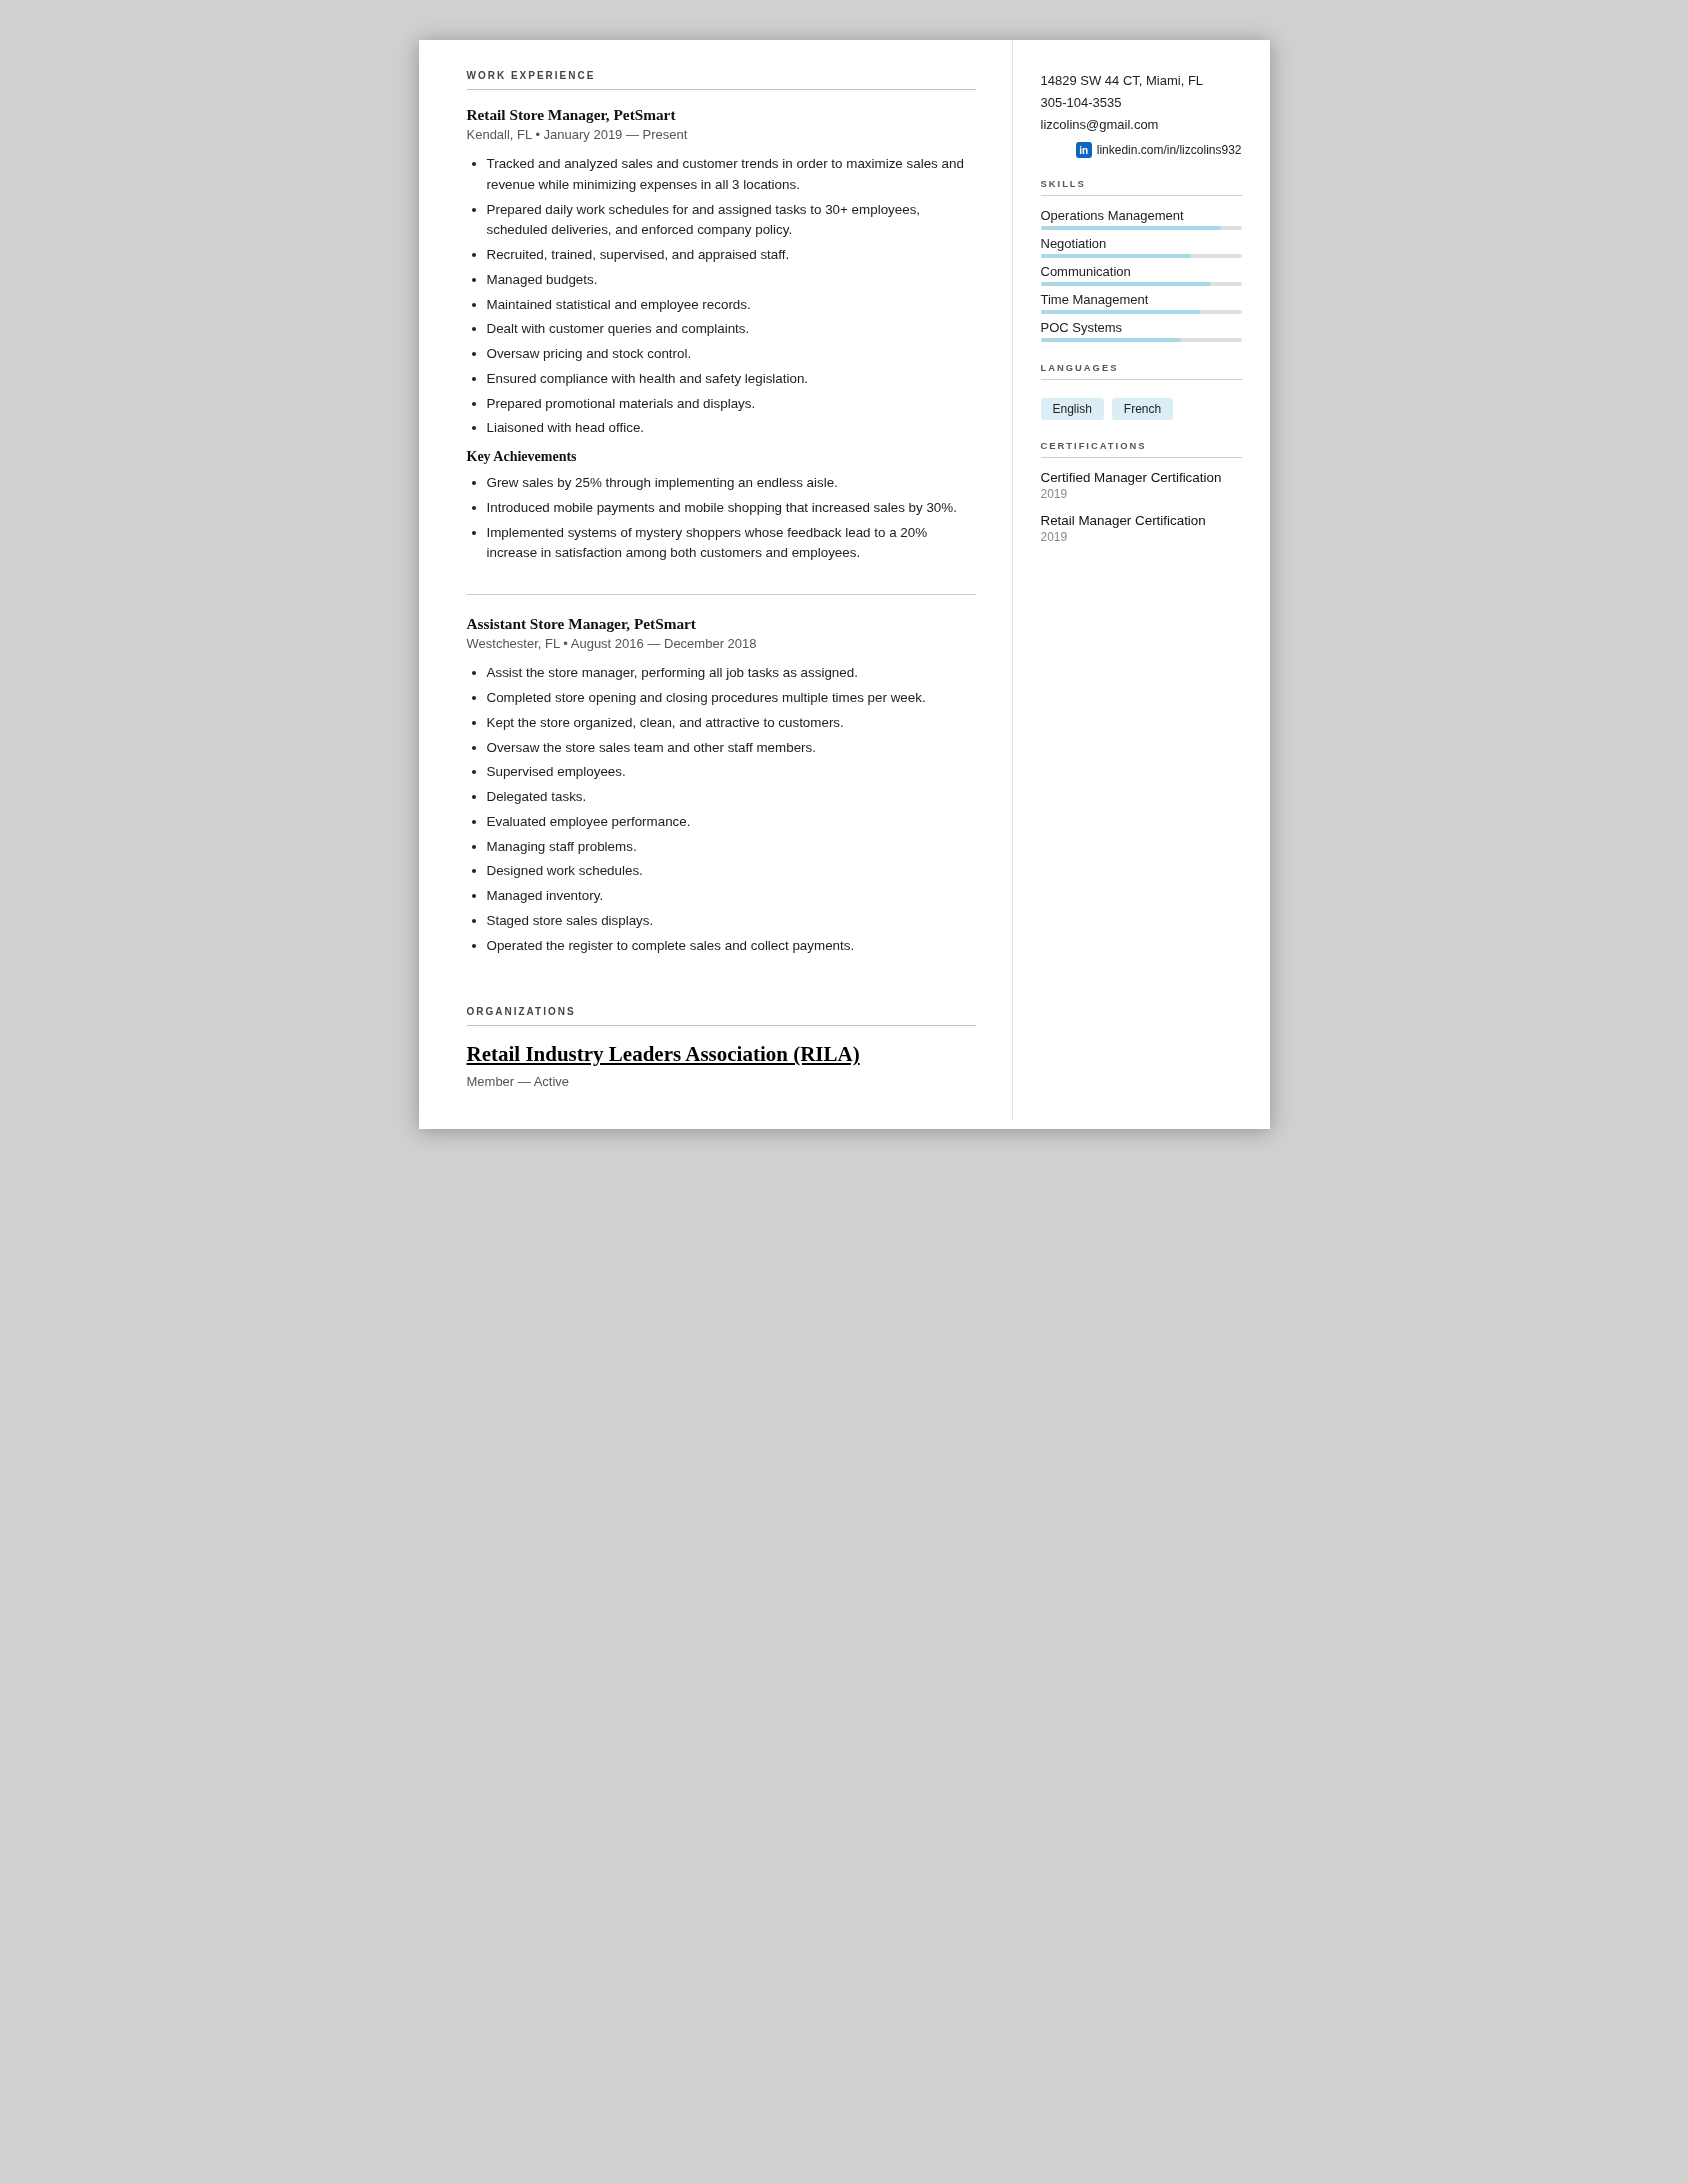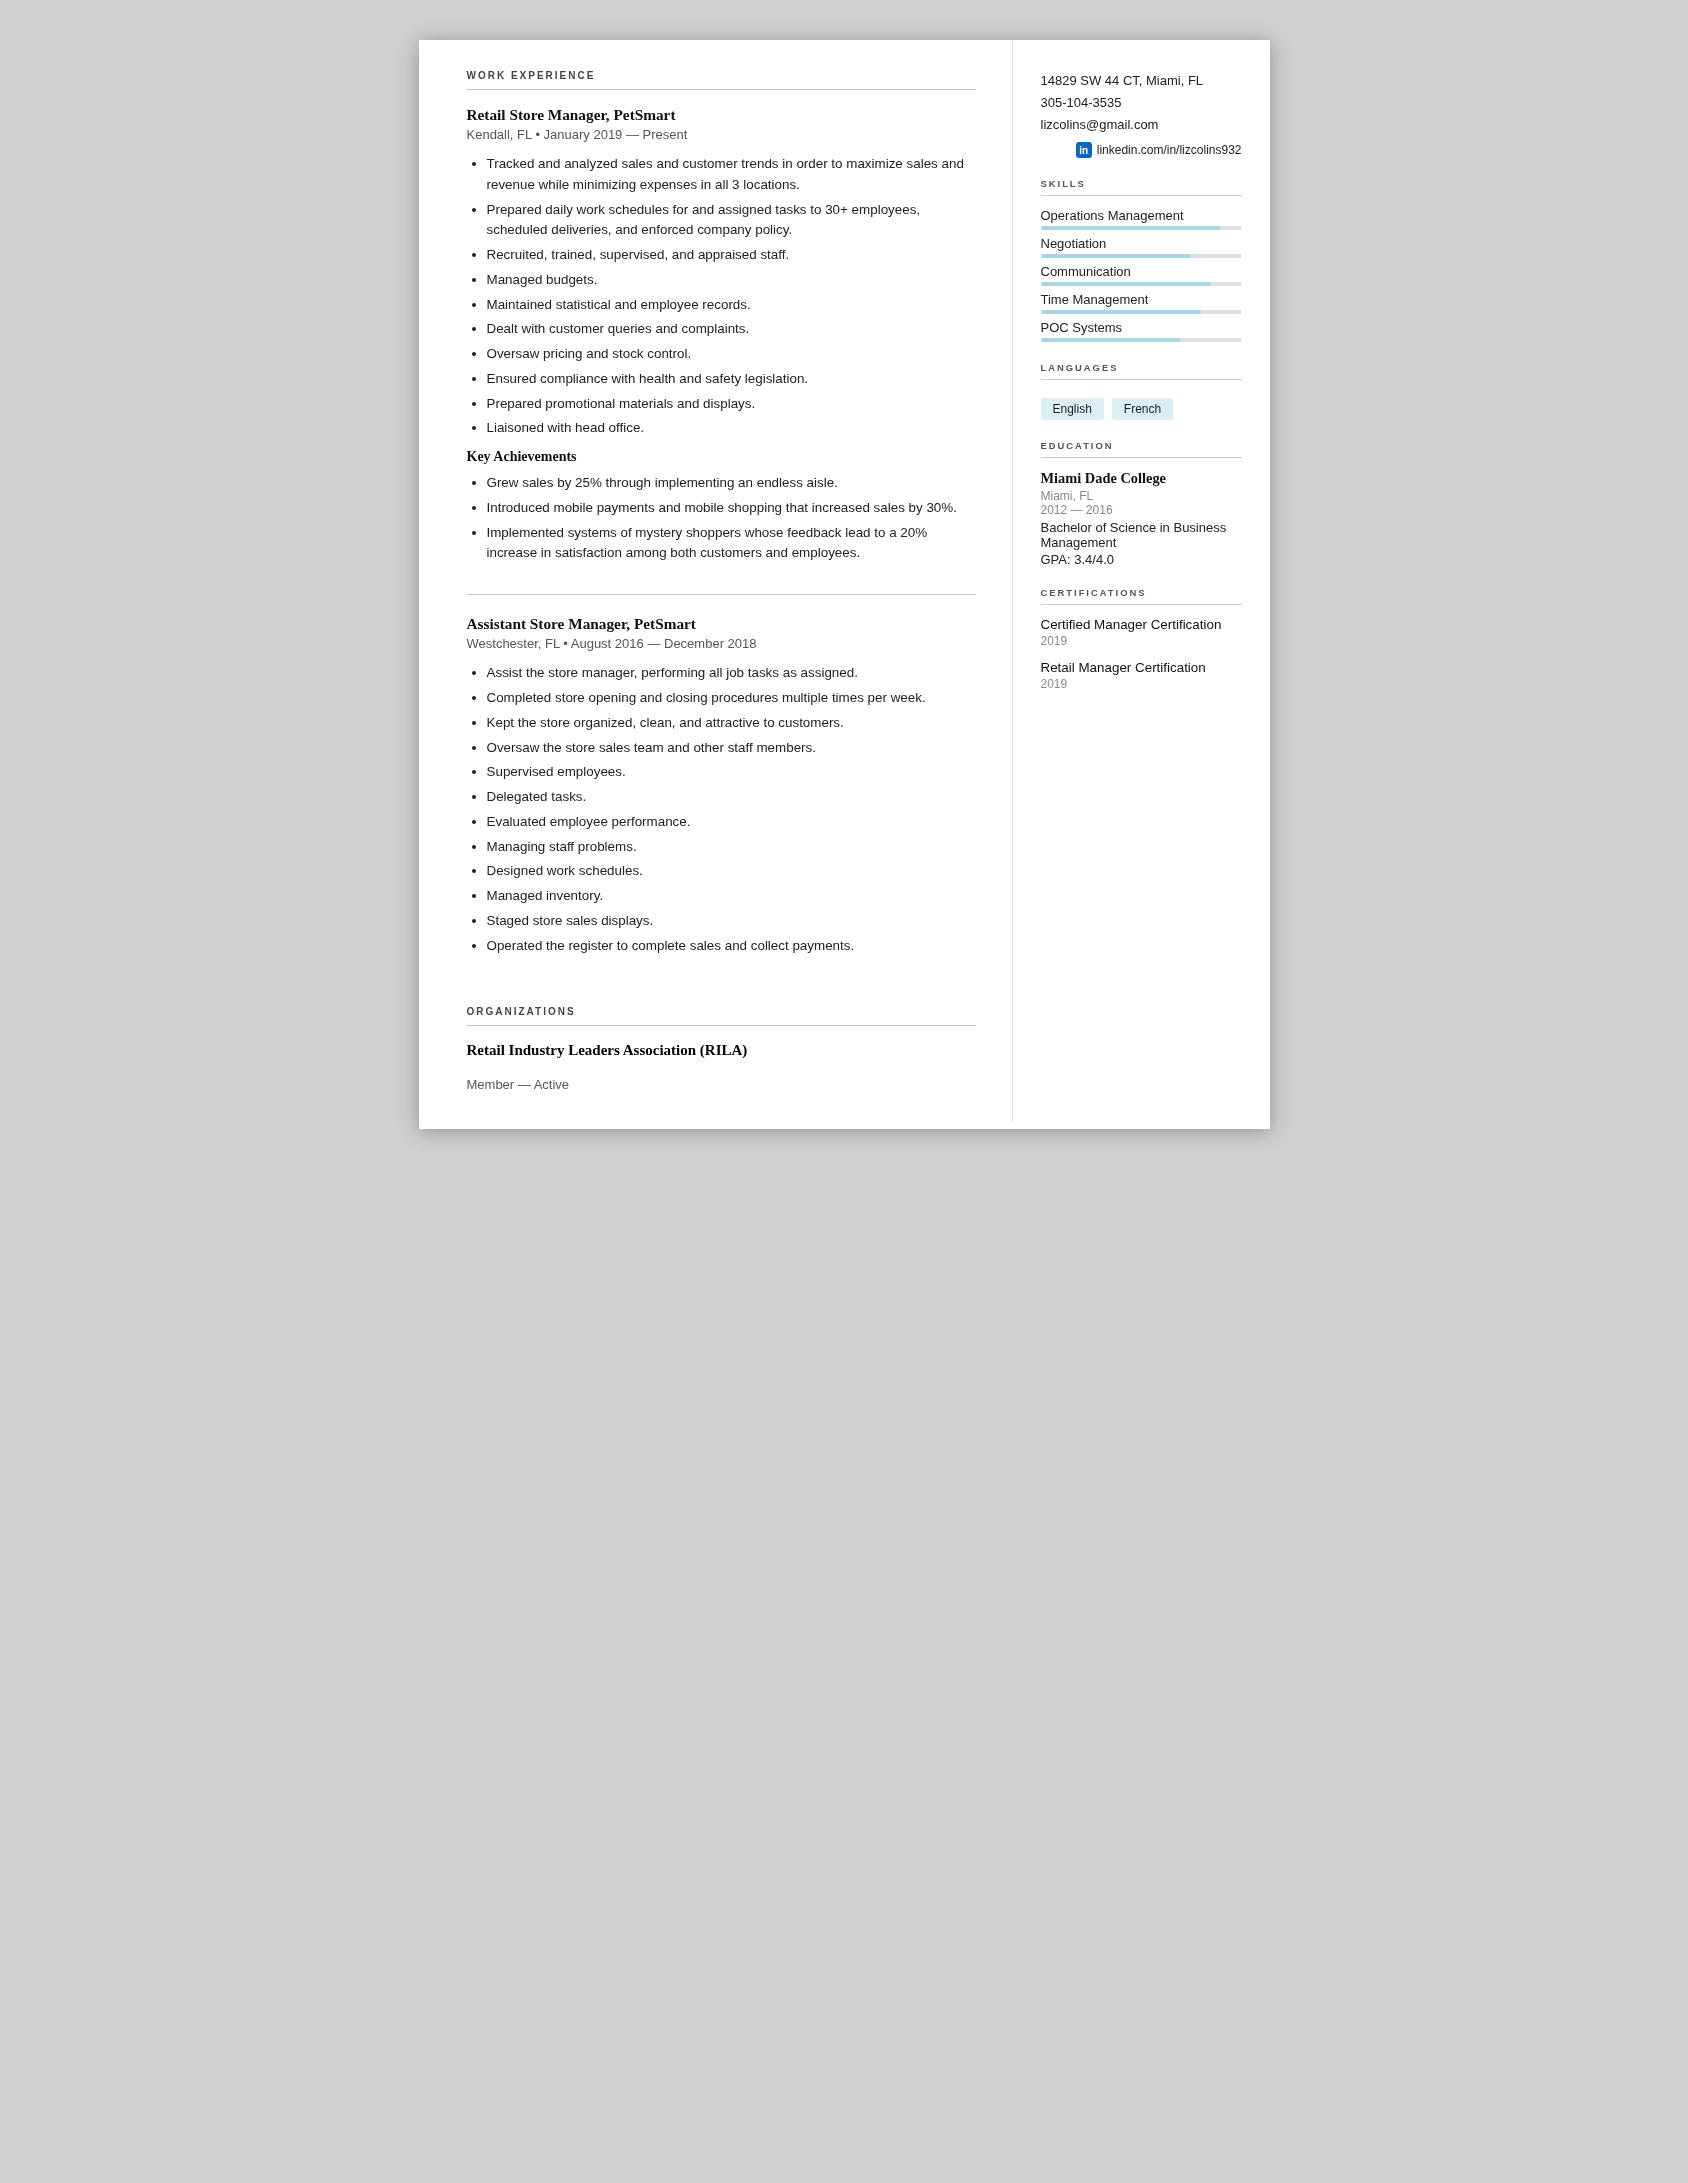--- a/index.html
+++ b/index.html
@@ -112,23 +112,24 @@
     }
     .job-section:last-child {
       border-bottom: none;
     }
     
     .org-section {
       margin-top: 10px;
     }
     .org-name {
       font-weight: bold;
-      font-size: 15px;
-      margin-bottom: 18px;
+      font-size: 21px;
+      margin-bottom: 7px;
       font-family: Georgia, serif;
+      text-decoration: underline;
     }
     .org-meta {
       font-size: 13px;
       color: #555;
       font-family: Arial, sans-serif;
     }
     
     .contact-info {
       margin-bottom: 20px;
     }
@@ -387,29 +388,20 @@
 
       <div class="languages-section">
         <div class="right-section-label">LANGUAGES</div>
         <hr class="right-divider">
         <div class="language-tags">
           <span class="lang-tag">English</span>
           <span class="lang-tag">French</span>
         </div>
       </div>
 
-      <div class="education-section">
-        <div class="right-section-label">EDUCATION</div>
-        <hr class="right-divider">
-        <div class="edu-school">Miami Dade College</div>
-        <div class="edu-location">Miami, FL</div>
-        <div class="edu-years">2012 — 2016</div>
-        <div class="edu-degree">Bachelor of Science in Business Management</div>
-        <div class="edu-gpa">GPA: 3.4/4.0</div>
-      </div>
 
       <div class="cert-section">
         <div class="right-section-label">CERTIFICATIONS</div>
         <hr class="right-divider">
         <div class="cert-item">
           <div class="cert-name">Certified Manager Certification</div>
           <div class="cert-year">2019</div>
         </div>
         <div class="cert-item">
           <div class="cert-name">Retail Manager Certification</div>

